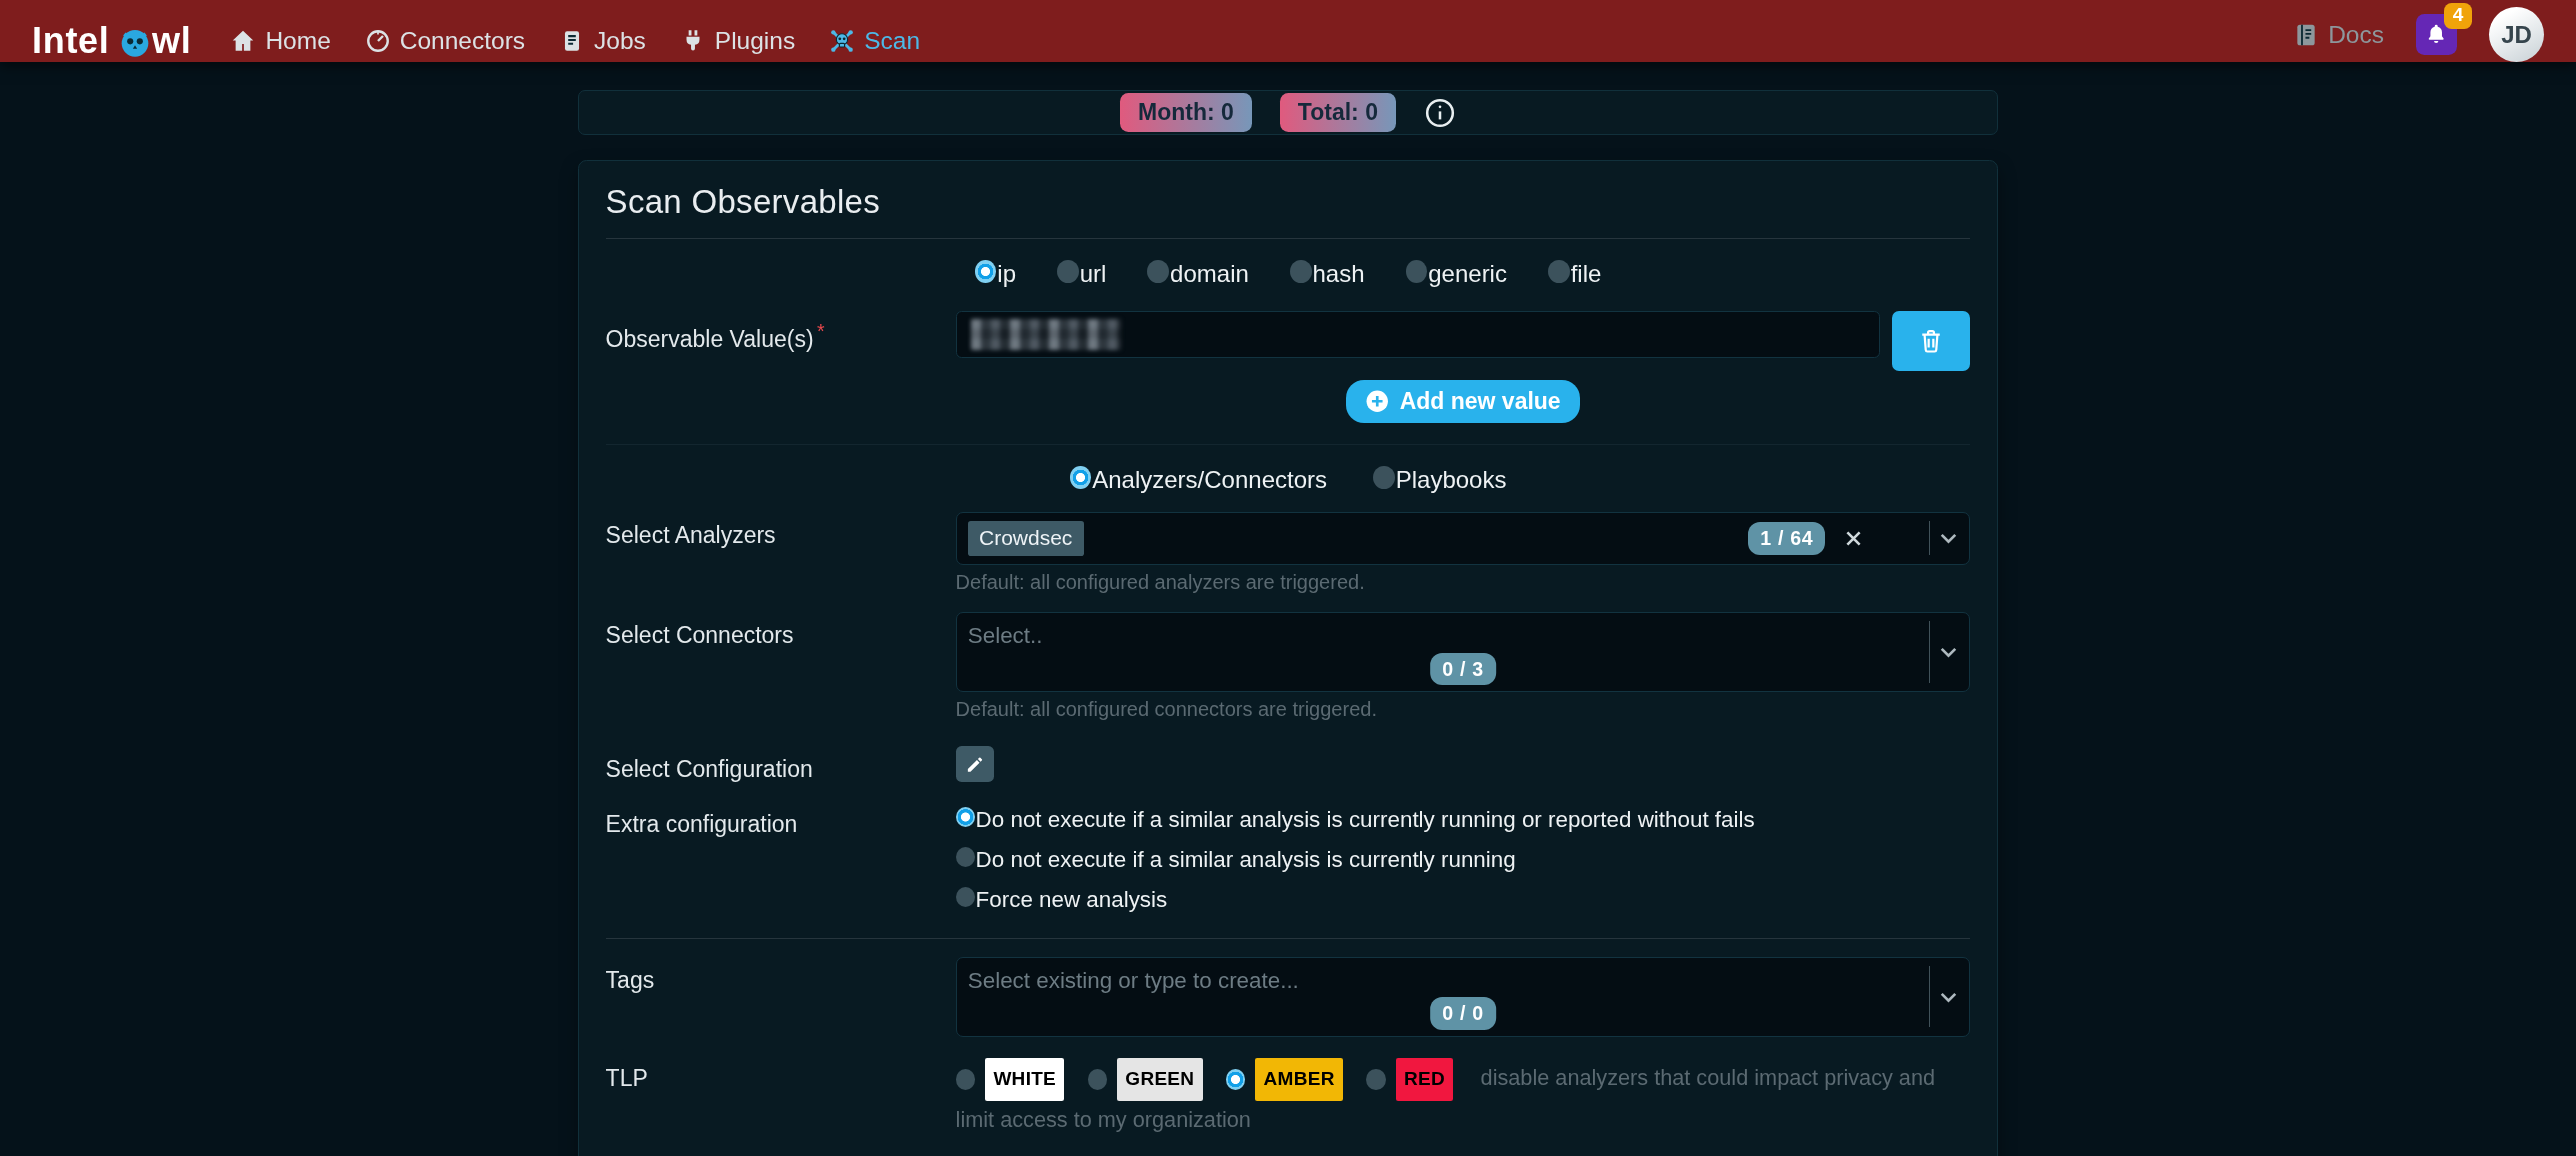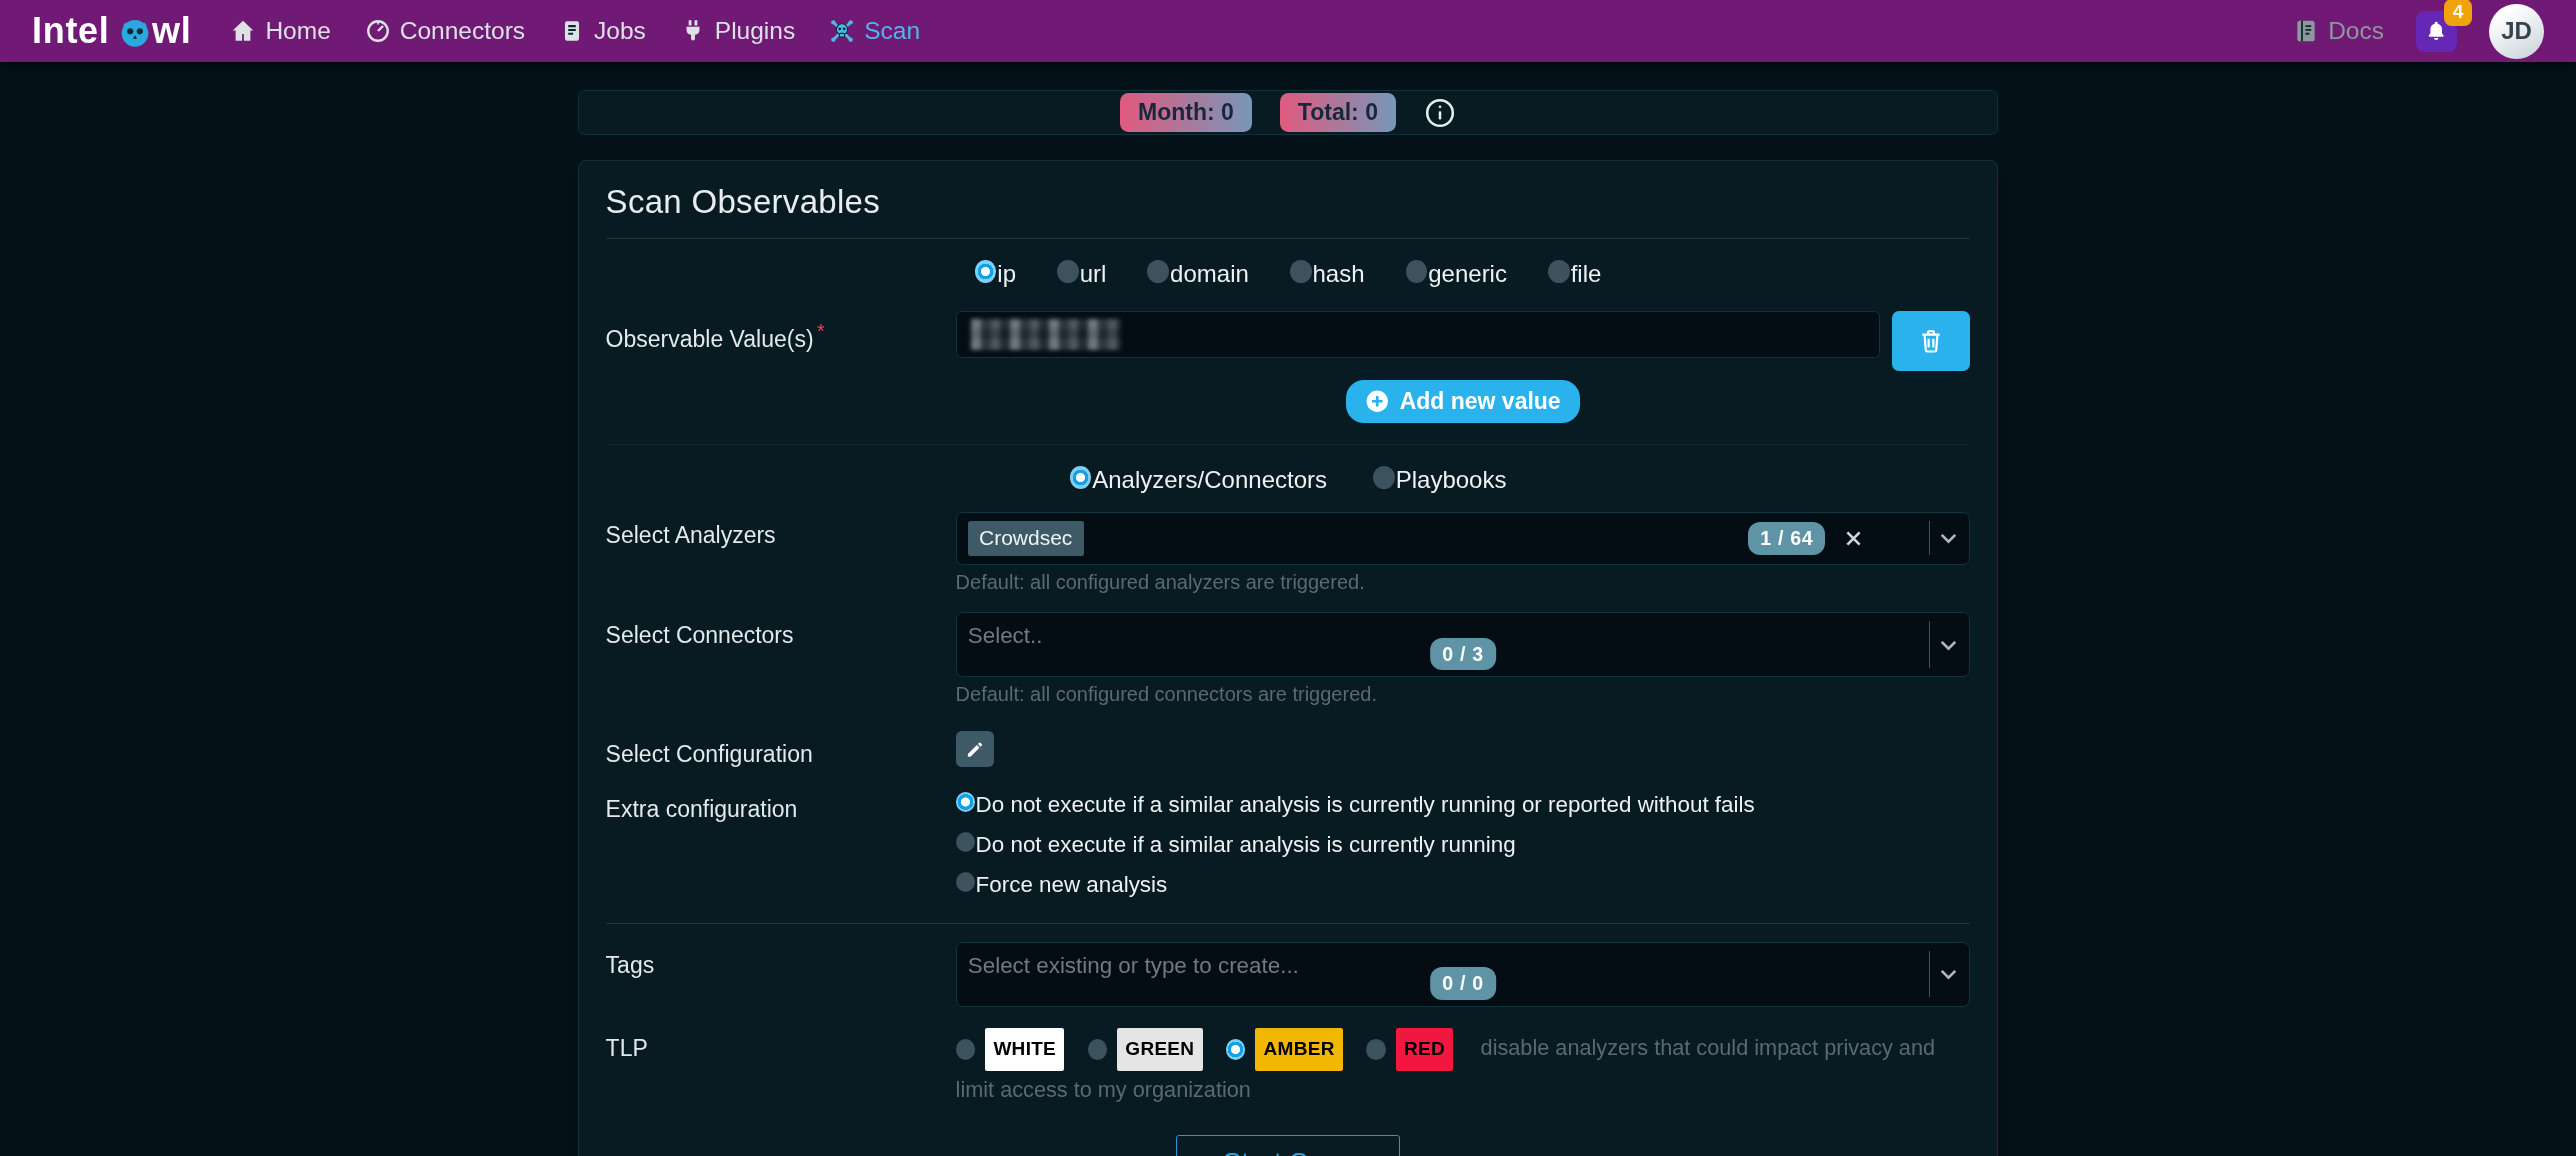--- a/index.html
+++ b/index.html
@@ -4,21 +4,21 @@
 <style>
   html,body{margin:0;padding:0}
   body{
     width:2576px;height:1157px;overflow:hidden;
     background:#05121a;
     font-family:"Liberation Sans",sans-serif;
     color:#e9edf0;
   }
   
   .navbar{
-    height:62px;background:#701a75;display:flex;align-items:center;
+    height:62px;background:#7f1d1d;display:flex;align-items:flex-end;
     justify-content:space-between;padding:0 32px;
     box-shadow:0 4.2px 12.6px rgba(0,0,0,.55);position:relative;z-index:5;
   }
   .nav-left{display:flex;align-items:center;gap:39px}
   .brand{display:flex;align-items:center;color:#ffffff;font-size:36px;font-weight:bold;letter-spacing:0.7px;cursor:pointer;text-decoration:none}
   .owl-glyph{width:32px;height:32px;margin:2.8px 0.7px 0 9.8px;display:inline-flex}
   .nav-links{display:flex;align-items:center;gap:34px}
   .nav-link{display:flex;align-items:center;gap:9px;font-size:24.5px;color:#dce2e5;cursor:pointer;text-decoration:none}
   .nav-link .nicon{width:26px;height:26px;display:inline-flex;flex:none}
   .nav-link.active{color:#4db8e6}
@@ -66,21 +66,21 @@
   .trash-btn{width:78px;height:60px;background:#29b2ec;border:none;border-radius:7px;display:flex;align-items:center;justify-content:center;cursor:pointer;flex:none}
   .trash-btn svg{width:28px;height:28px}
   .add-line{display:flex;justify-content:center;margin-top:9.8px}
   .add-btn{display:flex;align-items:center;gap:9.8px;background:#29b2ec;color:#fff;border:none;border-radius:18px;
     font-size:23px;font-weight:bold;padding:7.7px 19.6px;cursor:pointer;font-family:inherit}
   .add-btn svg{width:24.5px;height:24.5px}
 
   
   .select-box{position:relative;background:#040d13;border:0.7px solid #123340;border-radius:7px;box-sizing:border-box;cursor:pointer}
   .select-single{height:53px;display:flex;align-items:center;padding:0 105px 0 11.2px}
-  .select-tall{height:65px;padding:9.8px 63px 8.4px 11.2px}
+  .select-tall{height:80px;padding:9.8px 63px 8.4px 11.2px}
   .chip{background:#3e5a66;color:#eef3f6;font-size:21px;padding:5.6px 11.2px;border-radius:2.8px}
   .count-badge{background:#5f93a6;color:#fff;font-size:19.6px;font-weight:bold;padding:4.9px 12px;border-radius:12px;letter-spacing:0.7px;white-space:nowrap}
   .right-cluster{margin-left:auto;display:flex;align-items:center}
   .clear-x{margin:0 0 0 18px;display:inline-flex;cursor:pointer}
   .clear-x svg{width:21px;height:21px}
   .sep-line{position:absolute;right:39px;top:8.4px;bottom:8.4px;width:1.4px;background:#41525a}
   .chev{position:absolute;right:8.4px;top:50%;transform:translateY(-50%);display:inline-flex;cursor:pointer}
   .chev svg{width:25px;height:25px}
   .placeholder{color:#6d7c84;font-size:22.4px}
   .center-badge{position:absolute;left:50%;bottom:5.6px;transform:translateX(-50%)}

